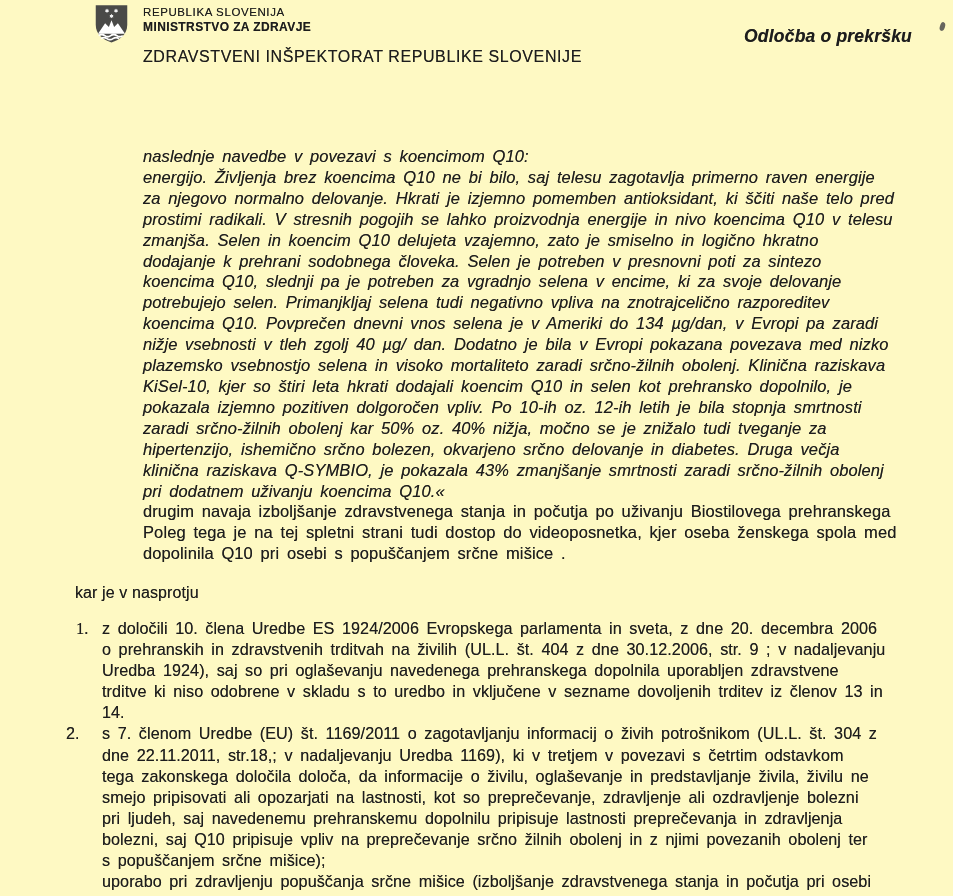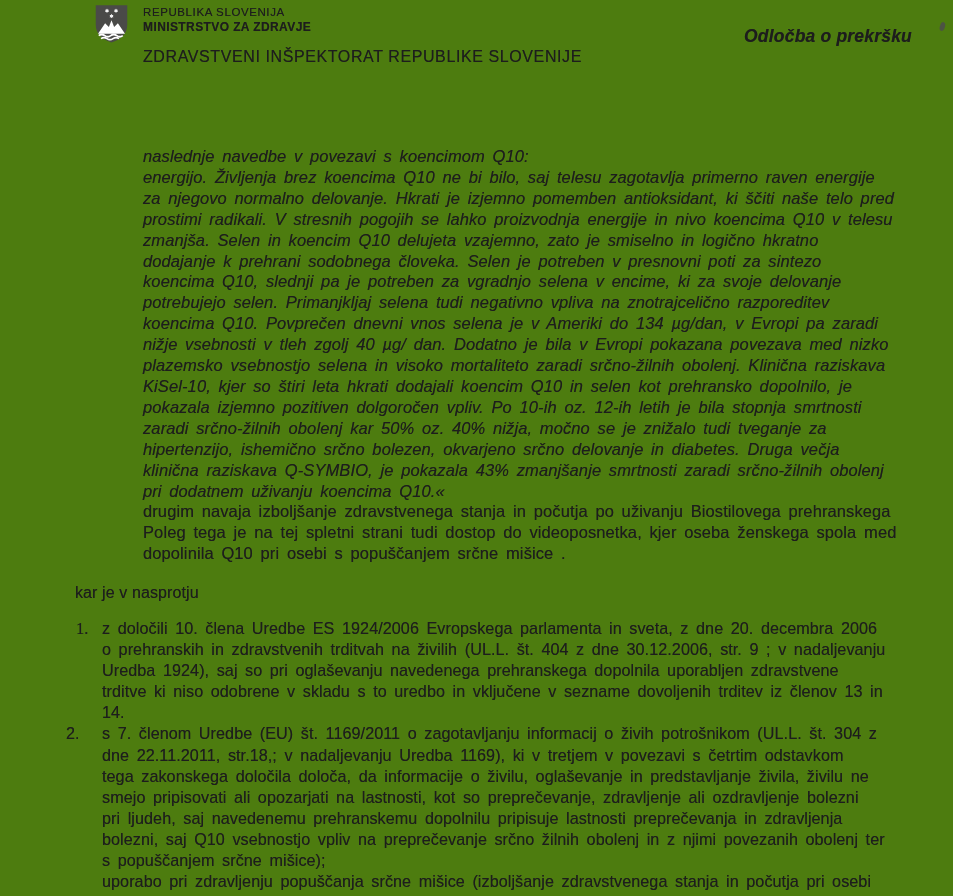--- a/index.html
+++ b/index.html
@@ -1,19 +1,19 @@
 <!DOCTYPE html>
 <html lang="sl"><head>
 <meta charset="utf-8">
 <style>
   html,body{margin:0;padding:0;background:#ffffff;}
   .page{
     position:relative;
     width:953px;height:896px;
-    background:#4d7c0f;
+    background:#fef9c3;
     font-family:"Liberation Sans",sans-serif;
     color:#1d1d1d;
     overflow:hidden;
     text-shadow:0 0 0.4px rgba(30,30,30,0.65);
   }
   
   .coa{position:absolute;left:89px;top:3px;width:45px;height:42px;}
   .hdr-text{position:absolute;left:143px;top:6px;}
   .republic{font-size:11.5px;letter-spacing:0.6px;}
   .ministry{font-size:12px;font-weight:bold;letter-spacing:0.4px;margin-top:2px;text-align:right;}
@@ -114,20 +114,20 @@
       </div>
     </div>
     <div class="item">
       <div class="marker marker-2">2.</div>
       <div class="lines">
         <div class="ln">s 7. členom Uredbe (EU) št. 1169/2011 o zagotavljanju informacij o živih potrošnikom (UL.L. št. 304 z</div>
         <div class="ln">dne 22.11.2011, str.18,; v  nadaljevanju Uredba 1169), ki v tretjem v povezavi s četrtim odstavkom</div>
         <div class="ln">tega zakonskega določila določa, da informacije o živilu, oglaševanje in predstavljanje živila, živilu ne</div>
         <div class="ln">smejo pripisovati ali opozarjati na lastnosti, kot so preprečevanje, zdravljenje ali ozdravljenje bolezni</div>
         <div class="ln">pri ljudeh, saj navedenemu prehranskemu dopolnilu pripisuje lastnosti preprečevanja in zdravljenja</div>
-        <div class="ln">bolezni, saj Q10 vsebnostjo vpliv na preprečevanje srčno žilnih obolenj in z njimi povezanih obolenj ter</div>
+        <div class="ln">bolezni, saj Q10 pripisuje vpliv na preprečevanje srčno žilnih obolenj in z njimi povezanih obolenj ter</div>
         <div class="ln">s popuščanjem srčne mišice);</div>
         <div class="ln">uporabo pri zdravljenju popuščanja srčne mišice (izboljšanje zdravstvenega stanja in počutja pri osebi</div>
       </div>
     </div>
   </div>
 
 </div>
 
 </body></html>

